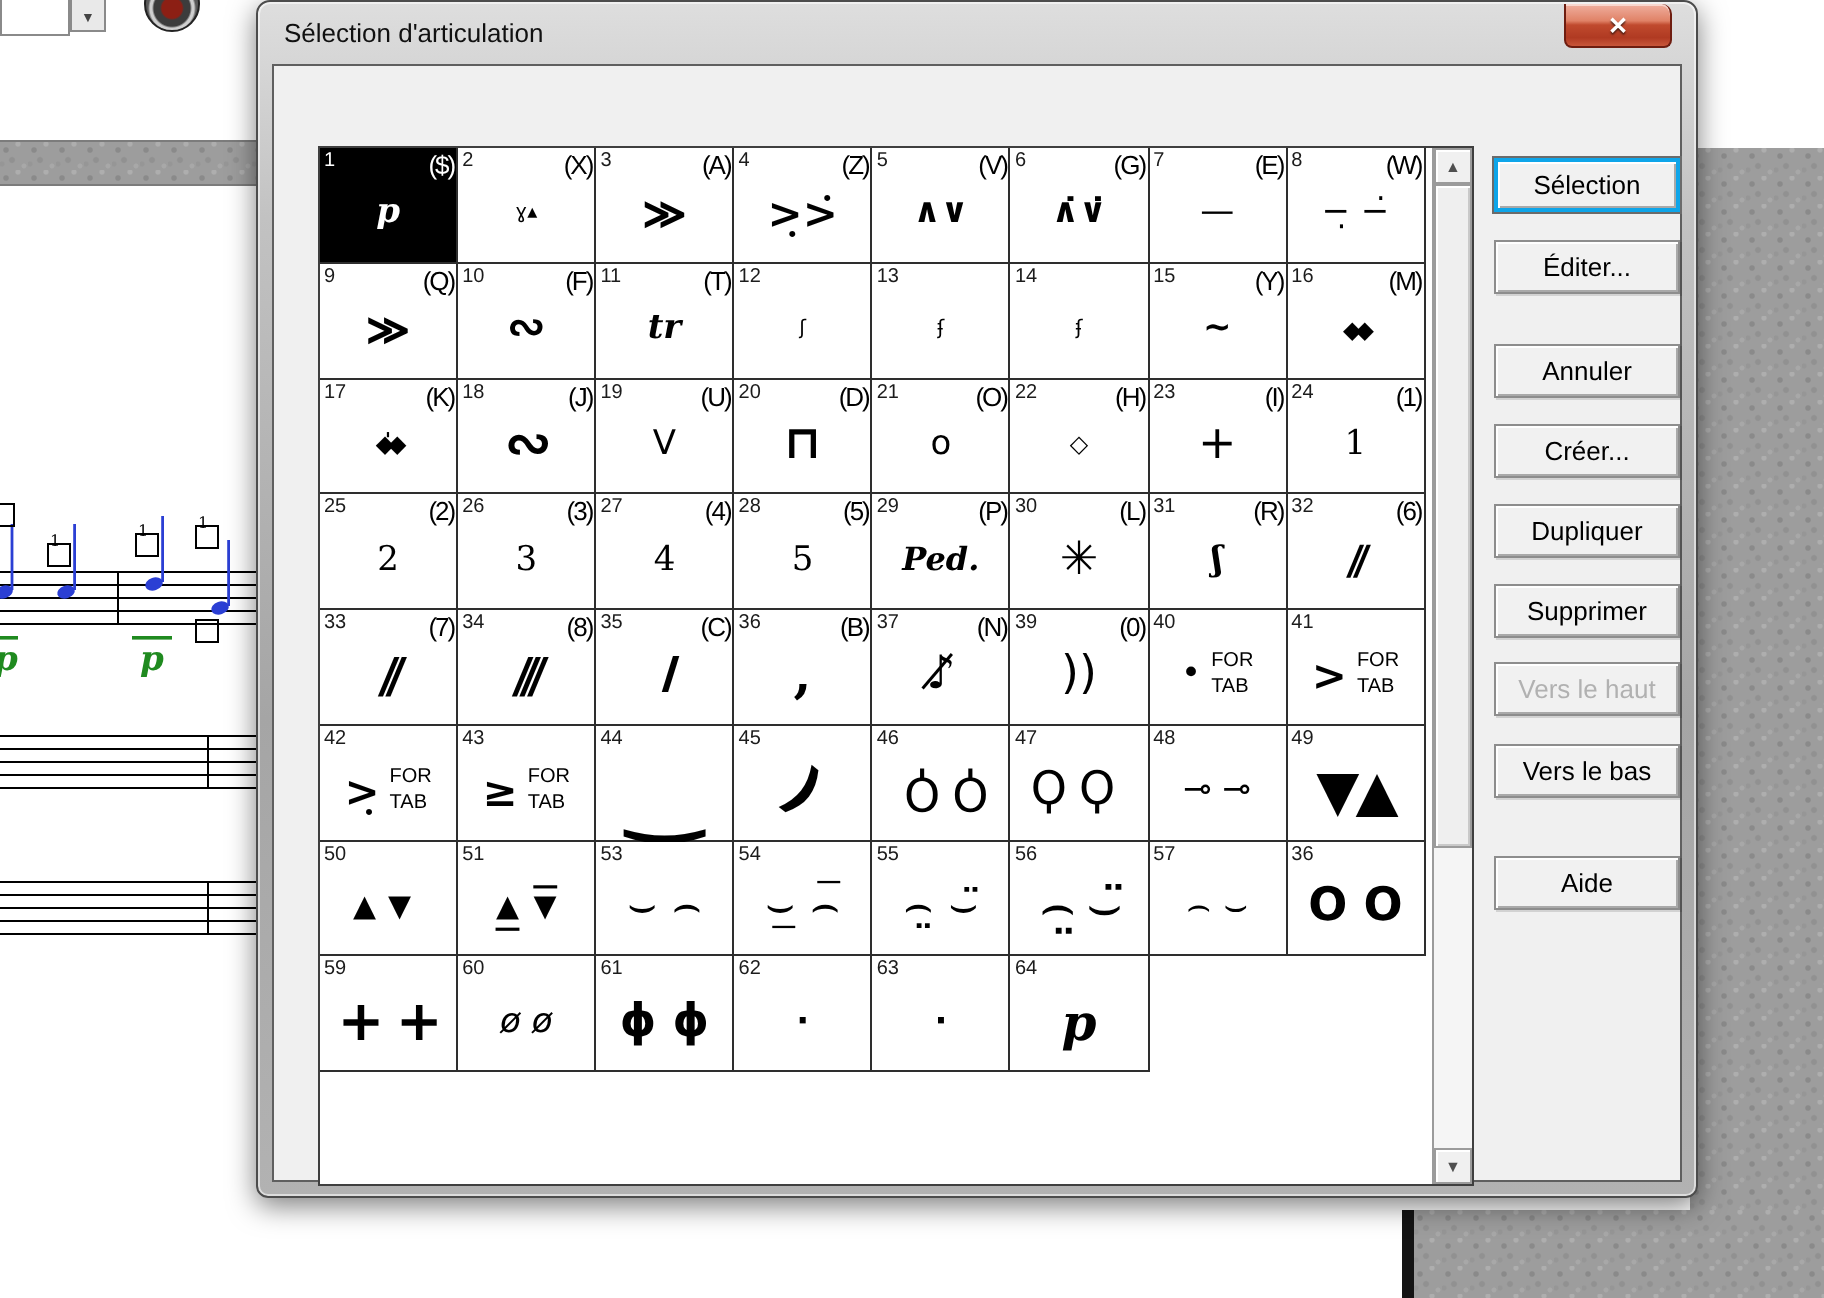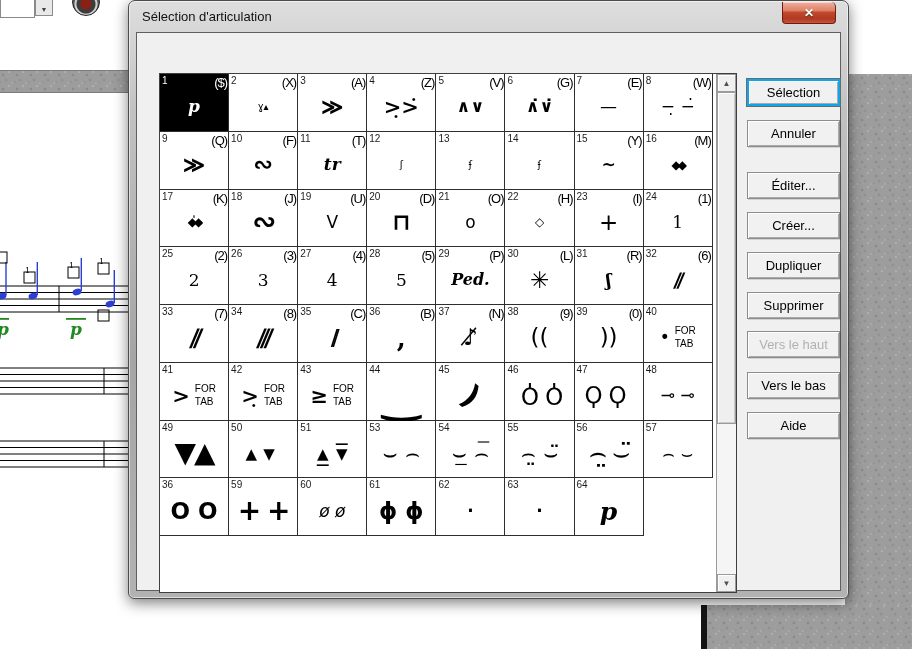--- a/index.html
+++ b/index.html
@@ -85,21 +85,21 @@
   #btncol{position:absolute;left:610px;top:46px;width:93px;display:flex;flex-direction:column;}
   .btn{height:27px;background:#f1f1f1;border:1px solid #8d8d8d;font-family:"Liberation Sans",sans-serif;font-size:13px;color:#000;
     box-shadow:inset 1px 1px 0 #fff, inset -1px -1px 0 #a9a9a9, 1px 1px 0 rgba(0,0,0,.12);cursor:pointer;}
   .btn.default{border:2px solid #0ea5e9;box-shadow:0 0 0 1px #6b6b6b, inset 1px 1px 0 #fff, inset -1px -1px 0 #a9a9a9;}
   .btn.disabled{color:#b1b1b1;cursor:default;}
   .btn:nth-child(2){margin-top:14px;}
   .btn:nth-child(3){margin-top:25px;}
   .btn:nth-child(4),.btn:nth-child(5),.btn:nth-child(6){margin-top:13px;}
   .btn:nth-child(7){margin-top:12px;}
   .btn:nth-child(8){margin-top:14px;}
-  .btn:nth-child(9){margin-top:13px;}
+  .btn:nth-child(9){margin-top:29px;}
 </style>
 </head>
 <body>
 
 <div id="bg-right" class="texture"></div>
 <div id="bg-bottom" class="texture"></div>
 <div id="bg-divider"></div>
 <div id="bg-band" class="texture"></div>
 
 <div id="toolbar-combo"></div>
@@ -357,25 +357,20 @@
             <span class="num">36</span>
             <span class="shortcut">(B)</span>
             <span class="sym serif bold breath">,</span>
           </div>
           <div class="cell">
             <span class="num">37</span>
             <span class="shortcut">(N)</span>
             <span class="sym big">♪̸</span>
           </div>
           <div class="cell">
-            <span class="num">38</span>
-            <span class="shortcut">(9)</span>
-            <span class="sym big light">((</span>
-          </div>
-          <div class="cell">
             <span class="num">39</span>
             <span class="shortcut">(0)</span>
             <span class="sym big light">))</span>
           </div>
           <div class="cell">
             <span class="num">40</span>
             <span class="sym">•</span>
             <div class="sub">FOR
 TAB</div>
           </div>
@@ -483,22 +478,22 @@
           <span>▲</span>
         </div>
         <div id="sb-thumb"></div>
         <div id="sb-down" class="sb-btn">
           <span>▼</span>
         </div>
       </div>
     </div>
     <div id="btncol">
         <button class="btn default">Sélection</button>
+        <button class="btn">Éditer...</button>
         <button class="btn">Annuler</button>
-        <button class="btn">Éditer...</button>
         <button class="btn">Créer...</button>
         <button class="btn">Dupliquer</button>
         <button class="btn">Supprimer</button>
         <button class="btn disabled" disabled="">Vers le haut</button>
         <button class="btn">Vers le bas</button>
         <button class="btn">Aide</button>
       </div>
   </div>
 </div>
 

